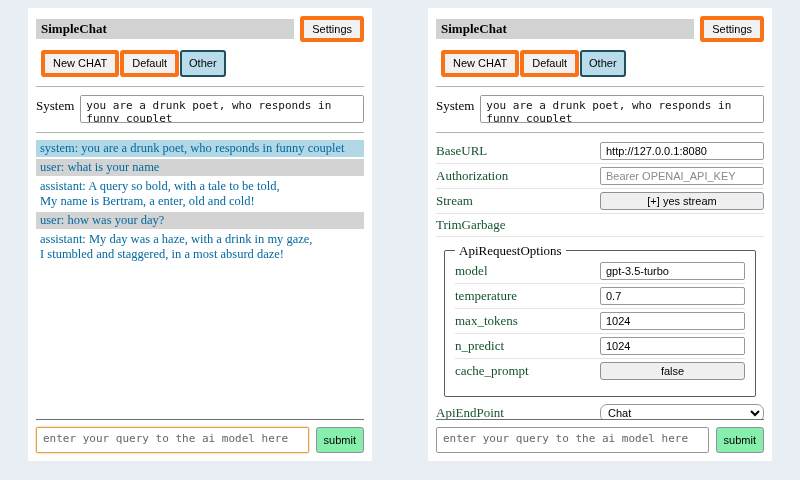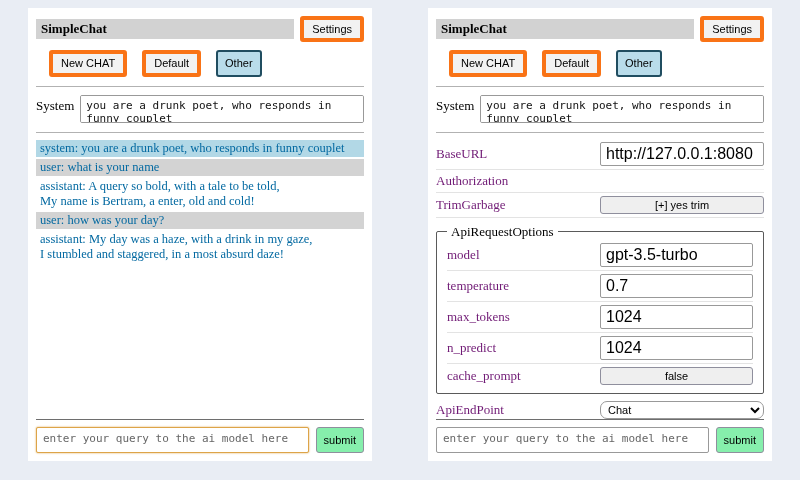--- a/index.html
+++ b/index.html
@@ -23,21 +23,21 @@
   .titlebar { display:flex; align-items:center; gap:6px; margin-top:2px; }
   .title {
     flex:1; background:#d2d2d2; font-weight:bold; font-size:13px;
     padding:2px 5px; line-height:1.25; color:#000;
   }
   .btn {
     font-family:"Liberation Sans", sans-serif; font-size:11px;
     background:#f2f2f2; border:4px solid #f97316; border-radius:3px;
     padding:2px 8px; color:#000; cursor:pointer; line-height:1.3;
   }
-  .sessions { display:flex; gap:15px; margin:8px 13px 5px; }
+  .sessions { display:flex; gap:1px; margin:8px 5px 5px; }
   .session-selected { background:#b9dcea; border:2px solid #204d60; padding:1px 7px; }
 
   hr.sep { border:none; border-top:1px solid #b2b2b2; margin:4px 0; }
 
   
   .system-row { display:flex; gap:6px; margin:4px 0 5px; align-items:flex-start; }
   .system-label { font-size:13px; padding-top:3px; }
   .system-ta {
     flex:1; height:28px; resize:none;
     font-family:"DejaVu Sans Mono", monospace; font-size:11px;
@@ -50,40 +50,40 @@
     font-size:12.5px; line-height:1.2; padding:1px 4px; margin-bottom:2px;
     white-space:pre-line; color:#0369a1;
   }
   .msg-system { background:#b2d8e6; }
   .msg-user { background:#d3d3d3; }
   .msg-assistant { background:#ffffff; }
 
   
   .settings { flex:1; margin-top:2px; font-size:13px; overflow:hidden; }
   .srow { display:flex; align-items:center; padding:3px 0; border-bottom:1px solid #e3e3e3; }
-  .slabel { width:50%; color:#701a75; }
+  .slabel { width:50%; color:#14532d; }
   .sctrl { width:50%; display:flex; }
   .txt {
-    width:100%; font-family:"Liberation Sans", sans-serif; font-size:16px;
+    width:100%; font-family:"Liberation Sans", sans-serif; font-size:11px;
     border:1px solid #999; border-radius:2px; padding:2px 5px; color:#000;
   }
   .txt::placeholder { color:#8a8a8a; }
   .toggle {
     width:100%; font-family:"Liberation Sans", sans-serif; font-size:11px;
     background:#efefef; border:1px solid #8f8f9d; border-radius:3px;
     padding:2px 4px; color:#000; cursor:pointer;
   }
   .sel {
     width:100%; font-family:"Liberation Sans", sans-serif; font-size:11px;
     border:1px solid #999; border-radius:7px; padding:1px 3px;
     background:#fff; color:#000;
   }
   fieldset.aro {
     border:1px solid #5a5a5a; border-radius:2px;
-    margin:6px 0 4px; padding:0 10px 5px;
+    margin:6px 8px 4px; padding:0 10px 13px;
   }
   fieldset.aro legend { font-size:13px; padding:0 4px; }
   fieldset.aro .srow:last-child { border-bottom:none; }
 
   
   .footer { margin-top:auto; }
   .footer hr.fsep { border:none; border-top:1px solid #6e6e6e; margin:0 0 7px; }
   .qrow { display:flex; gap:7px; align-items:stretch; }
   .query-ta {
     flex:1; height:26px; resize:none;
@@ -166,28 +166,34 @@
 
     <div class="srow">
       <span class="slabel">BaseURL</span>
       <span class="sctrl">
           <input class="txt" value="http://127.0.0.1:8080" style="">
         </span>
     </div>
 
     <div class="srow">
       <span class="slabel">Authorization</span>
-    </div>
-
+      <span class="sctrl">
+          <input class="txt" placeholder="Bearer OPENAI_API_KEY" style="">
+        </span>
+    </div>
+
+    <div class="srow">
+      <span class="slabel">Stream</span>
+      <span class="sctrl">
+          <button class="toggle">[+] yes stream</button>
+        </span>
+    </div>
 
     <div class="srow">
       <span class="slabel">TrimGarbage</span>
-      <span class="sctrl">
-          <button class="toggle">[+] yes trim</button>
-        </span>
     </div>
 
     <fieldset class="aro">
       <legend>ApiRequestOptions</legend>
 
       <div class="srow">
         <span class="slabel">model</span>
         <span class="sctrl">
             <input class="txt" value="gpt-3.5-turbo" style="">
           </span>

